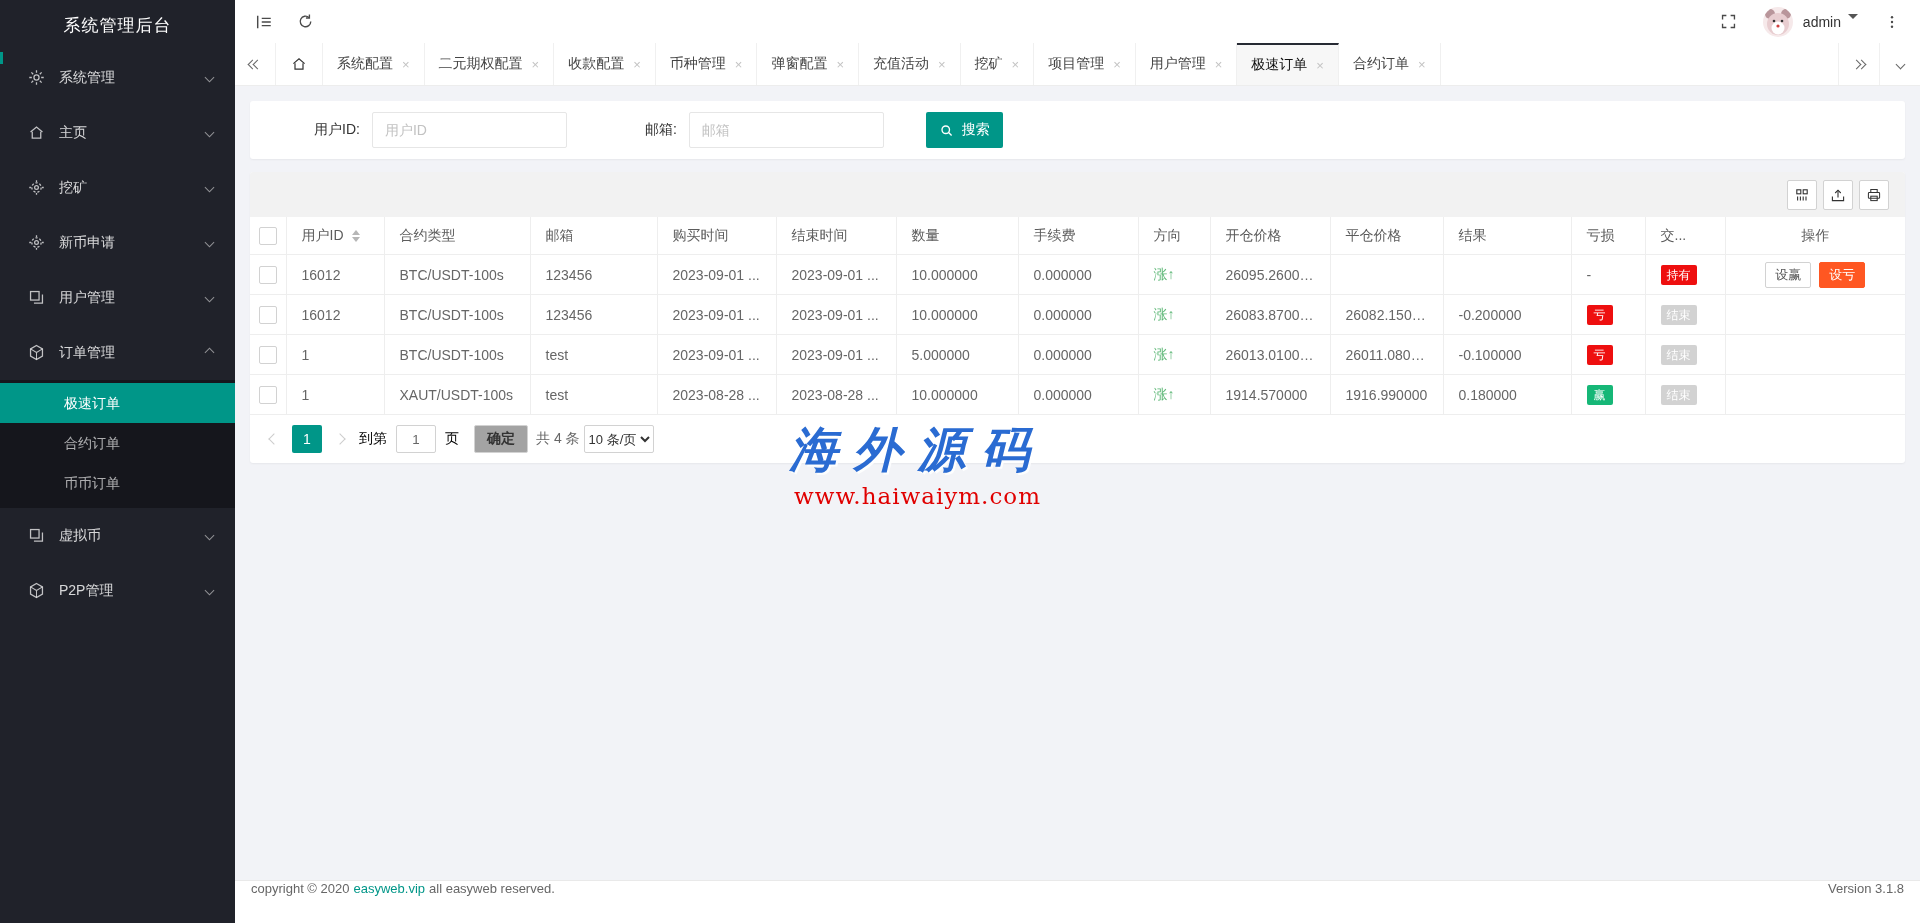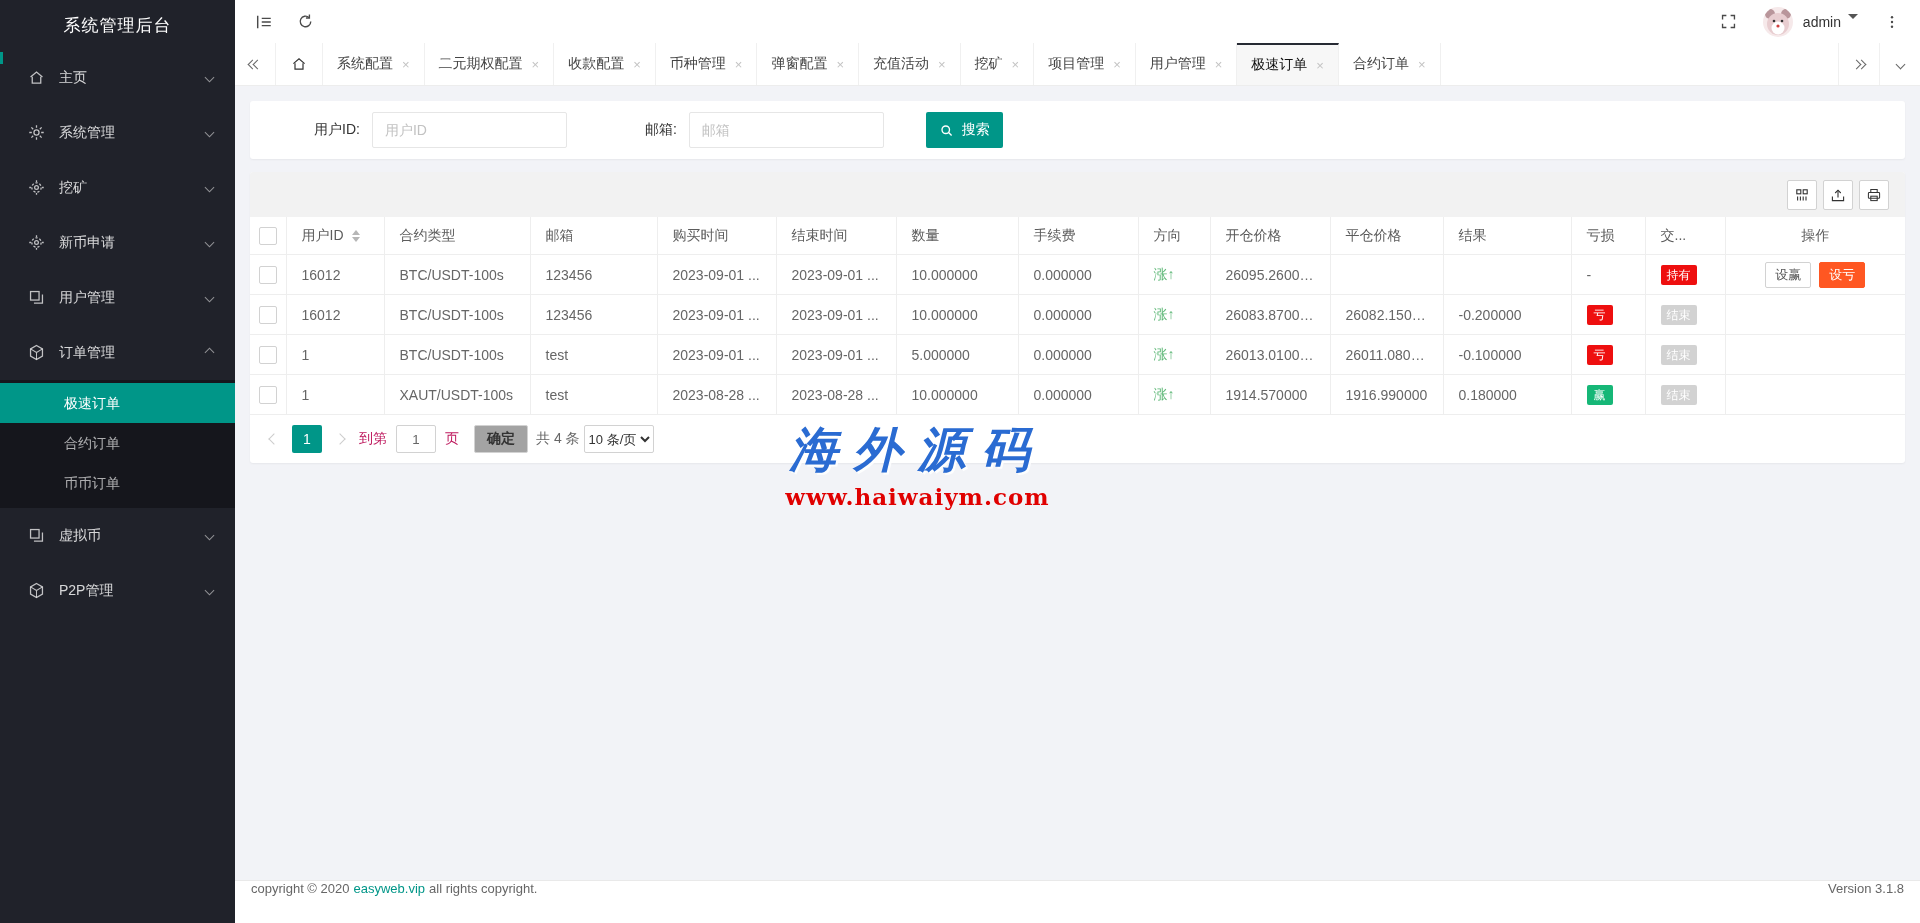--- a/index.html
+++ b/index.html
@@ -71,59 +71,59 @@
   .b-red{background:#ee0f0f}
   .b-green{background:#16b777}
   .b-gray{background:#d2d2d2}
   .col-op{text-align:center}
   .btn-mini{height:26px;padding:0 9px;border-radius:2px;font-size:13px;cursor:pointer;border:1px solid #d2d2d2;background:#fff;color:#555}
   .btn-mini.danger{background:#ff5722;border-color:#ff5722;color:#fff;margin-left:8px}
   .pager{display:flex;align-items:center;padding:10px 12px}
   .pg-arrow{width:24px;display:flex;justify-content:center;cursor:default}
   .pg-arrow .chev{border-color:#ccc;width:7px;height:7px}
   .pg-cur{min-width:30px;height:28px;line-height:28px;background:#009688;color:#fff;text-align:center;border-radius:2px;margin:0 6px;font-size:14px}
-  .pg-txt{color:#be185d;margin:0 7px}
+  .pg-txt{color:#000000;margin:0 7px}
   .pg-input{width:40px;height:28px;border:1px solid #d2d2d2;border-radius:2px;text-align:center;color:#666;margin:0 2px;box-sizing:border-box;outline:none}
   .pg-btn{height:28px;padding:0 12px;border:1px solid #d2d2d2;background:#a3a3a3;border-radius:2px;color:#333;font-weight:600;margin:0 8px;cursor:pointer;font-size:14px}
   .pg-total{color:#666;margin:0 0}
   .pg-select{height:28px;border:1px solid #d2d2d2;border-radius:2px;color:#333;background:#fff;margin-left:4px;font-size:13px;outline:none}
   .watermark{position:absolute;left:510px;top:332px;width:345px;text-align:center;pointer-events:none}
   .wm1{font-family:Liberation Sans, sans-serif;font-style:italic;font-weight:bold;font-size:48px;letter-spacing:16px;color:#2a6bd2;text-shadow:2px 2px 0 rgba(255,255,255,.85)}
-  .wm2{font-family:"DejaVu Serif","Liberation Serif",serif;font-weight:bold;font-size:23px;color:#e00000;margin-top:1px;letter-spacing:1px}
+  .wm2{font-family:"DejaVu Serif","Liberation Serif",serif;font-weight:normal;font-size:23px;color:#e00000;margin-top:1px;letter-spacing:1px}
   .footer{height:42px;background:#fff;border-top:1px solid #e9e9e9;display:flex;padding:0 16px;color:#666;font-size:13px}
   .footer a{color:#009688;text-decoration:none;margin:0 4px;cursor:pointer}
   .footer .ver{margin-left:auto;color:#666}
 </style>
 </head>
 <body>
 
 <div class="app">
 
   <aside class="sidebar">
     <div class="side-title">系统管理后台</div>
     <div class="side-thumb"></div>
     <nav id="side-nav">
         <div class="side-item">
           <span class="ico">
             <svg viewBox="0 0 20 20" width="17" height="17">
+              <circle cx="10" cy="10" r="3" fill="none" stroke="currentColor" stroke-width="1.5"></circle>
+              <path d="M10 1.5v3M10 15.5v3M1.5 10h3M15.5 10h3M4 4l2.1 2.1M13.9 13.9L16 16M16 4l-2.1 2.1M6.1 13.9L4 16" stroke="currentColor" stroke-width="1.5"></path>
+            </svg>
+          </span>
+          <span class="lbl">系统管理</span>
+          <span class="chev down"></span>
+        </div>
+        <div class="side-item">
+          <span class="ico">
+            <svg viewBox="0 0 20 20" width="17" height="17">
               <path d="M3 9.5L10 3.5l7 6" fill="none" stroke="currentColor" stroke-width="1.5"></path>
               <path d="M5 9v7.5h10V9" fill="none" stroke="currentColor" stroke-width="1.5"></path>
             </svg>
           </span>
           <span class="lbl">主页</span>
-          <span class="chev down"></span>
-        </div>
-        <div class="side-item">
-          <span class="ico">
-            <svg viewBox="0 0 20 20" width="17" height="17">
-              <circle cx="10" cy="10" r="3" fill="none" stroke="currentColor" stroke-width="1.5"></circle>
-              <path d="M10 1.5v3M10 15.5v3M1.5 10h3M15.5 10h3M4 4l2.1 2.1M13.9 13.9L16 16M16 4l-2.1 2.1M6.1 13.9L4 16" stroke="currentColor" stroke-width="1.5"></path>
-            </svg>
-          </span>
-          <span class="lbl">系统管理</span>
           <span class="chev down"></span>
         </div>
         <div class="side-item">
           <span class="ico">
             <svg viewBox="0 0 20 20" width="17" height="17">
               <circle cx="10" cy="10" r="2.2" fill="none" stroke="currentColor" stroke-width="1.5"></circle>
               <circle cx="10" cy="10" r="5.5" fill="none" stroke="currentColor" stroke-width="1.5" stroke-dasharray="2.6 2.2"></circle>
               <path d="M10 1.5v2M18.5 10h-2M10 18.5v-2M1.5 10h2" stroke="currentColor" stroke-width="1.5"></path>
             </svg>
           </span>
@@ -489,18 +489,18 @@
       <div class="watermark">
         <div class="wm1">海外源码</div>
         <div class="wm2">www.haiwaiym.com</div>
       </div>
 
     </div>
 
     <footer class="footer">
       <span>copyright © 2020</span>
       <a>easyweb.vip</a>
-      <span>all rights copyright.</span>
+      <span>all easyweb reserved.</span>
       <span class="ver">Version 3.1.8</span>
     </footer>
 
   </div>
 </div>
 
 </body></html>

